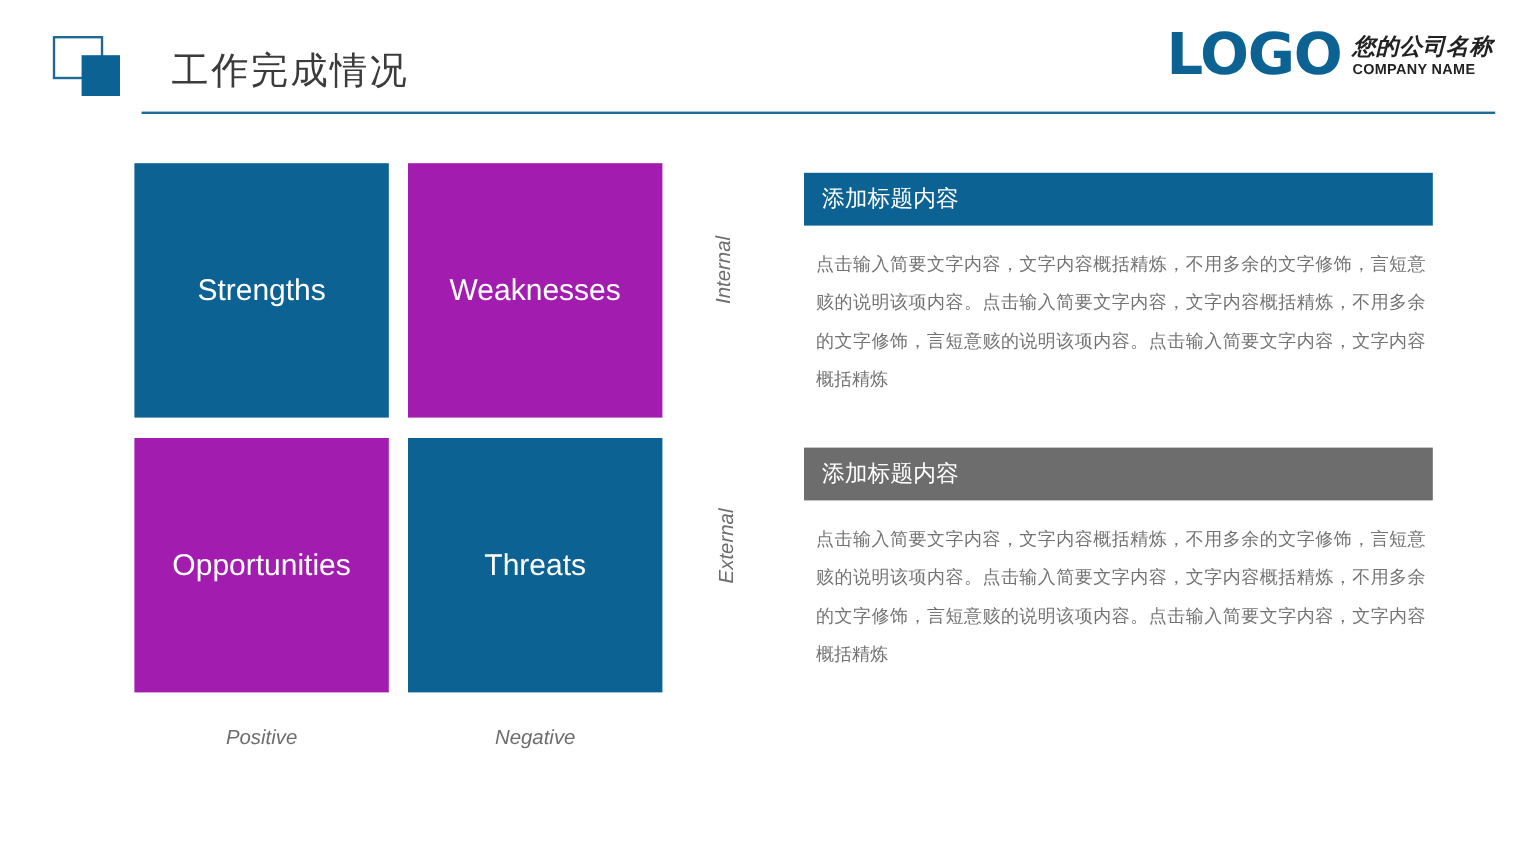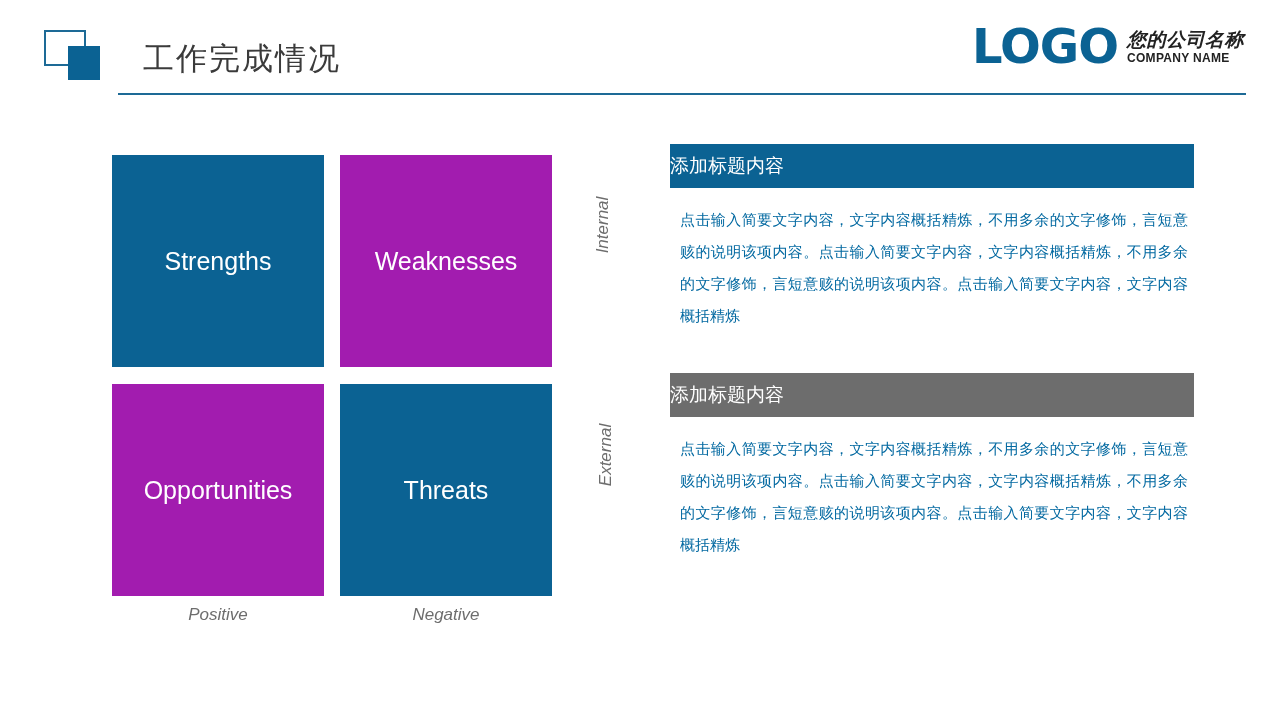--- a/index.html
+++ b/index.html
@@ -100,21 +100,21 @@
     font-size: 12px;
     line-height: 15px;
     color: #222222;
     letter-spacing: 0.3px;
   }
 
   
   .swot {
     position: absolute;
     left: 112px;
-    top: 155px;
+    top: 136px;
     width: 440px;
     height: 360px;
     padding-left: 12px;
   }
   .cell {
     position: absolute;
     width: 212px;
     height: 212px;
     display: flex;
     align-items: center;
@@ -167,34 +167,35 @@
     left: 670px;
     width: 524px;
   }
   .panel-1 { top: 144px; }
   .panel-2 { top: 373px; }
 
   .panel-head {
     height: 44px;
     display: flex;
     align-items: center;
+    padding-left: 15px;
     box-sizing: border-box;
     color: #ffffff;
     font-size: 19px;
     font-family: "DejaVu Sans", "Liberation Sans", sans-serif;
   }
   .panel-head.blue { background: #0b6293; }
   .panel-head.gray { background: #6d6d6d; }
 
   .panel-body {
     margin-top: 16px;
     padding: 0 6px 0 10px;
     font-size: 15px;
     line-height: 32px;
-    color: #0369a1;
+    color: #737373;
     font-family: "DejaVu Sans", "Liberation Sans", sans-serif;
     text-align: justify;
   }
 </style>
 </head>
 <body>
 
 <div class="header">
   <div class="logo-mark">
     <div class="outline"></div>

